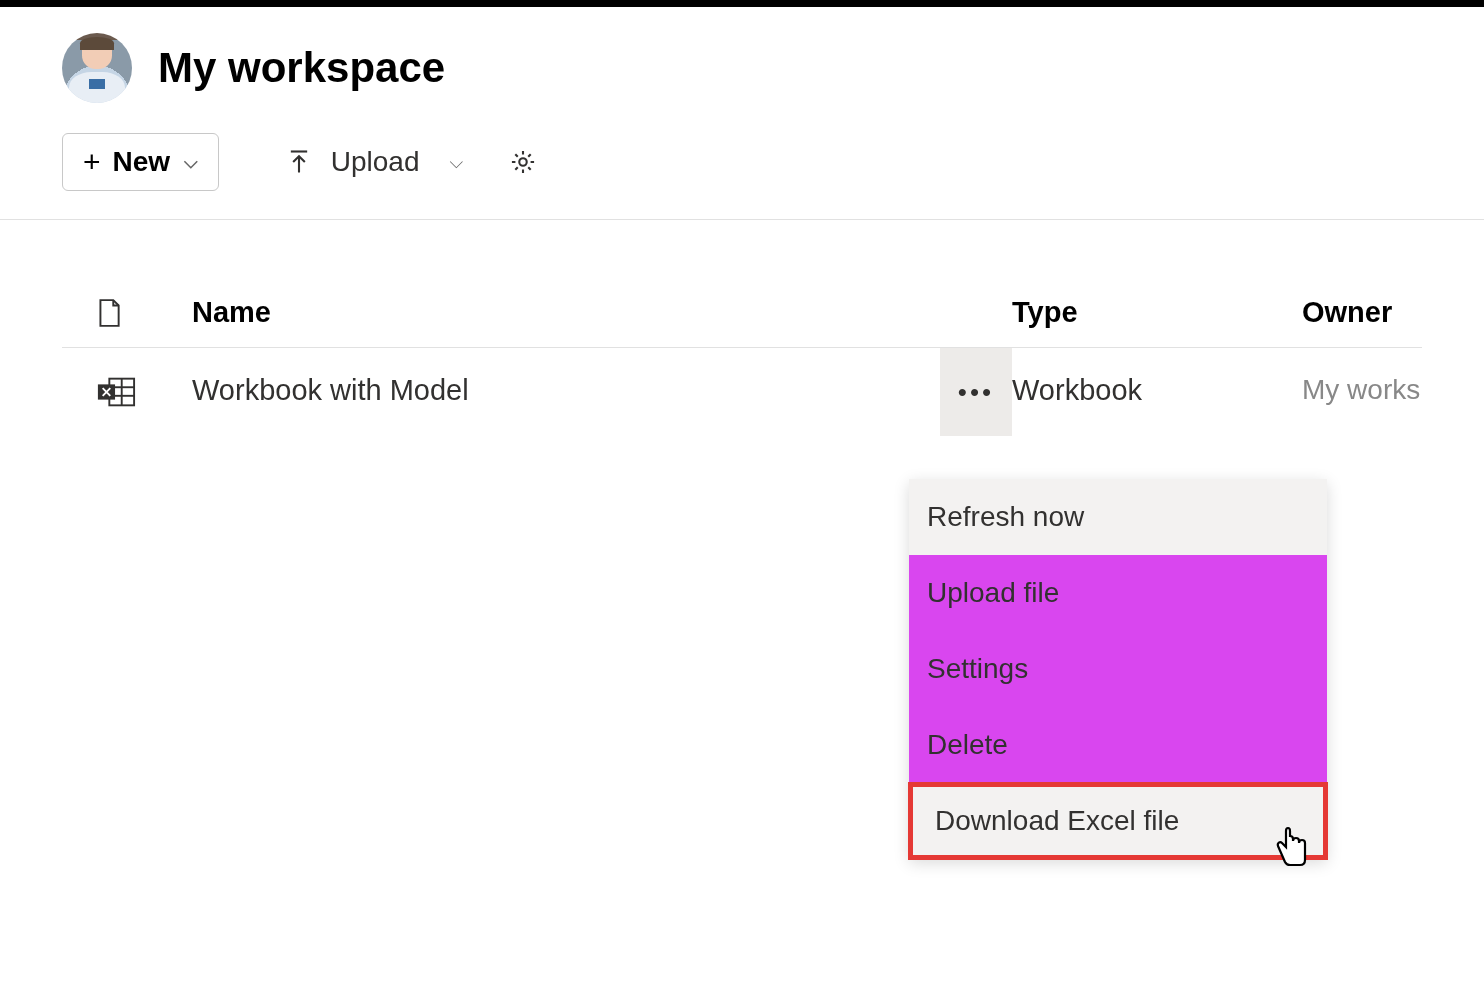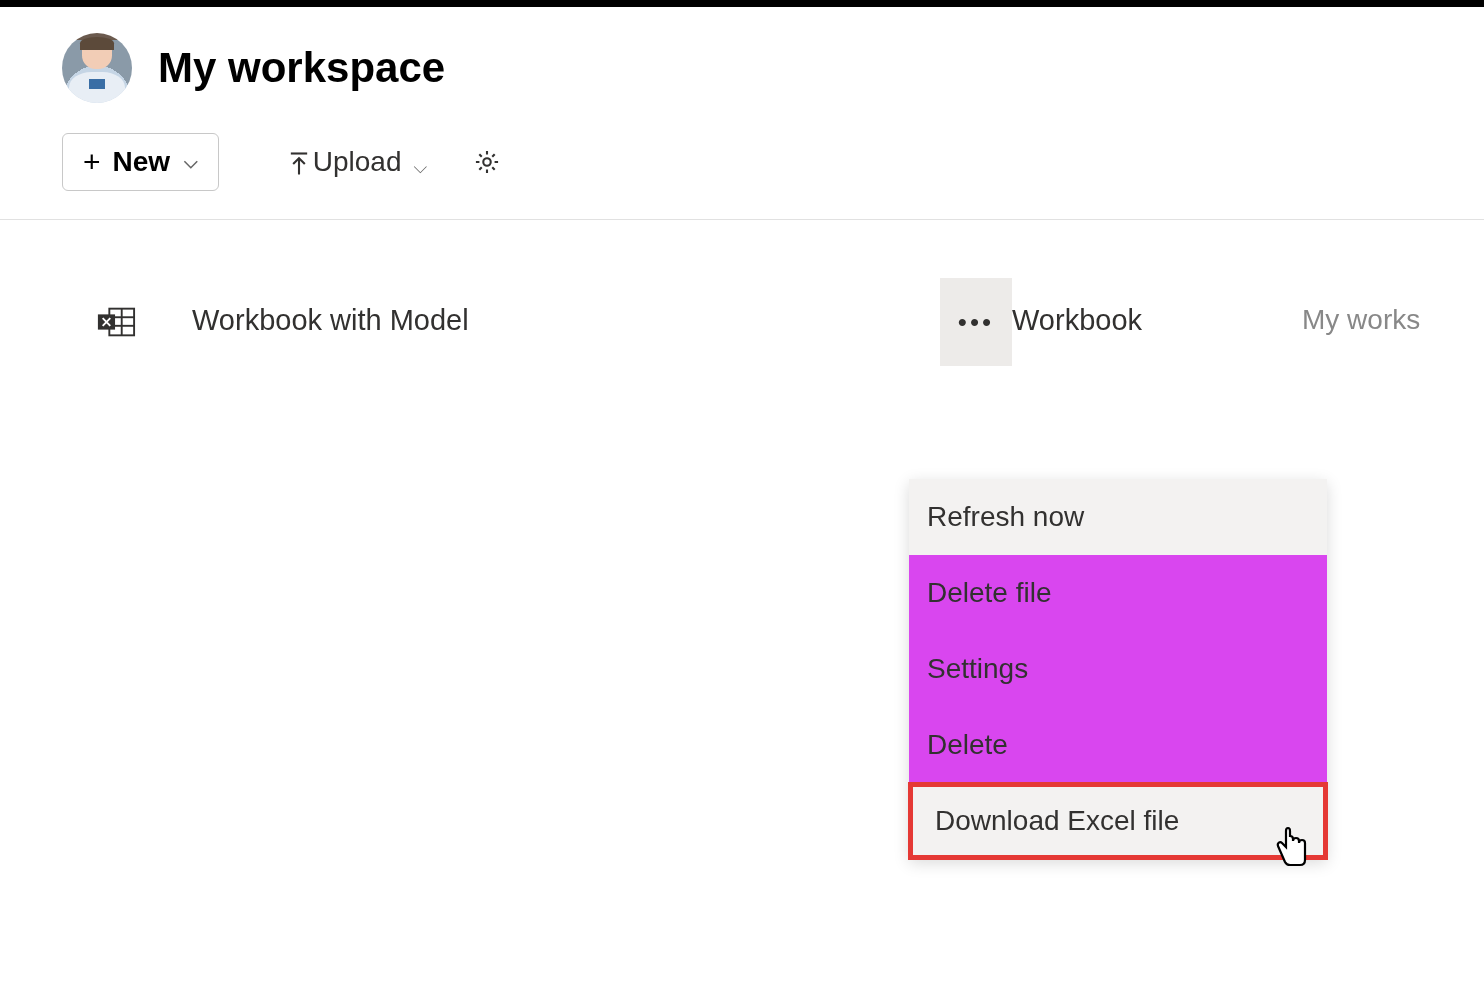--- a/index.html
+++ b/index.html
@@ -102,21 +102,22 @@
       font-weight: 400;
       line-height: 1;
     }
     .chevron-down {
       font-size: 18px;
       color: #666;
       margin-left: 2px;
     }
     .toolbar-item {
       display: flex;
-      align-items: flex-end;
+      align-items: center;
+      gap: 18px;
       font-size: 28px;
       color: #323130;
       cursor: pointer;
     }
     .toolbar-item svg {
       width: 28px;
       height: 28px;
     }
     .upload-chevron {
       margin-left: 12px;
@@ -274,20 +275,31 @@
 
   <div class="toolbar-item">
     <svg viewBox="0 0 24 24" fill="none" stroke="#323130" stroke-width="1.8">
       <circle cx="12" cy="12" r="3.2"></circle>
       <path d="M12 2.5v3M12 18.5v3M21.5 12h-3M5.5 12h-3M18.6 5.4l-2.1 2.1M7.5 16.5l-2.1 2.1M18.6 18.6l-2.1-2.1M7.5 7.5L5.4 5.4"></path>
     </svg>
   </div>
 </div>
 
 <div class="content-table">
+  <div class="table-header">
+    <div class="col-icon">
+      <svg class="doc-icon-svg" viewBox="0 0 24 28">
+        <path d="M4 2h12l5 5v19H4z"></path>
+        <path d="M16 2v5h5"></path>
+      </svg>
+    </div>
+    <div class="col-name">Name</div>
+    <div class="col-type">Type</div>
+    <div class="col-owner">Owner</div>
+  </div>
 
   <div class="table-row">
     <div class="col-icon">
       <svg class="excel-icon" viewBox="0 0 42 36" fill="none" stroke="#323130" stroke-width="2">
         <rect x="14" y="4" width="26" height="28"></rect>
         <line x1="14" y1="13" x2="40" y2="13"></line>
         <line x1="14" y1="22" x2="40" y2="22"></line>
         <line x1="27" y1="4" x2="27" y2="32"></line>
         <rect x="2" y="10" width="18" height="16" fill="#323130" stroke="none"></rect>
         <path d="M7 14l8 8M15 14l-8 8" stroke="#fff" stroke-width="2"></path>
@@ -297,21 +309,21 @@
     <div class="more-button">
       <span class="more-dots">•••</span>
     </div>
     <div class="row-type">Workbook</div>
     <div class="row-owner">My workspace</div>
   </div>
 </div>
 
 <div class="context-menu">
   <div class="menu-item hovered">Refresh now</div>
-  <div class="menu-item">Delete file</div>
+  <div class="menu-item">Upload file</div>
   <div class="menu-item">Settings</div>
   <div class="menu-item">Delete</div>
   <div class="menu-item highlighted">Download Excel file</div>
 </div>
 
 <svg class="cursor-hand" viewBox="0 0 40 50">
   <path d="M14 8v16l-4-4c-2-2-5 0-4 3l7 16c1 2 3 3 5 3h10c3 0 5-2 5-5V20c0-2-1-3-3-3s-3 1-3 3v-2c0-2-1-3-3-3s-3 1-3 3v-2c0-2-1-3-3-3V8c0-2-1-3-2-3s-2 1-2 3z" fill="#fff" stroke="#000" stroke-width="2.2"></path>
 </svg>
 
 </body></html>

